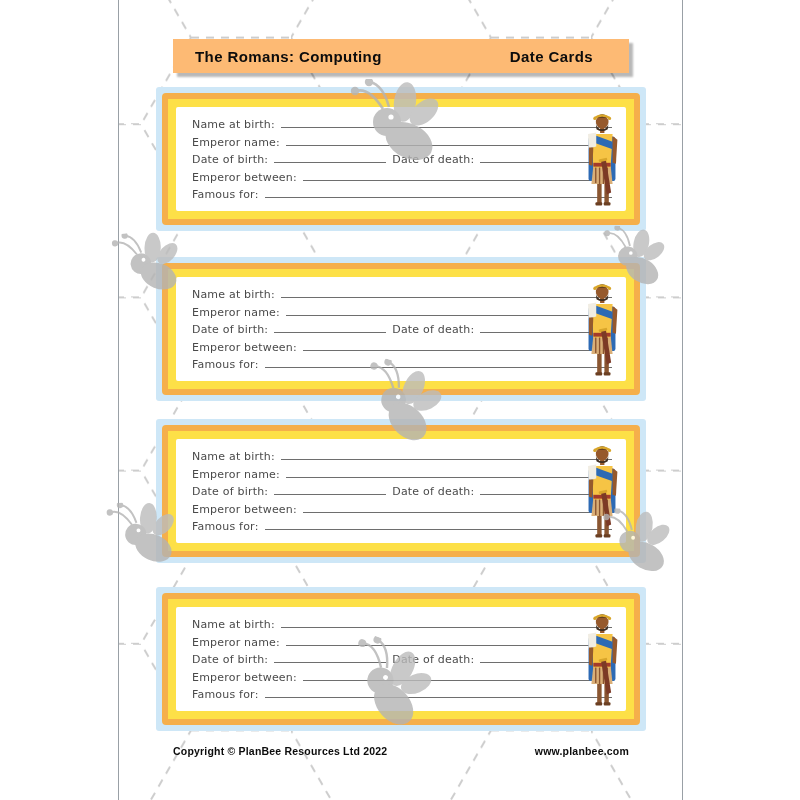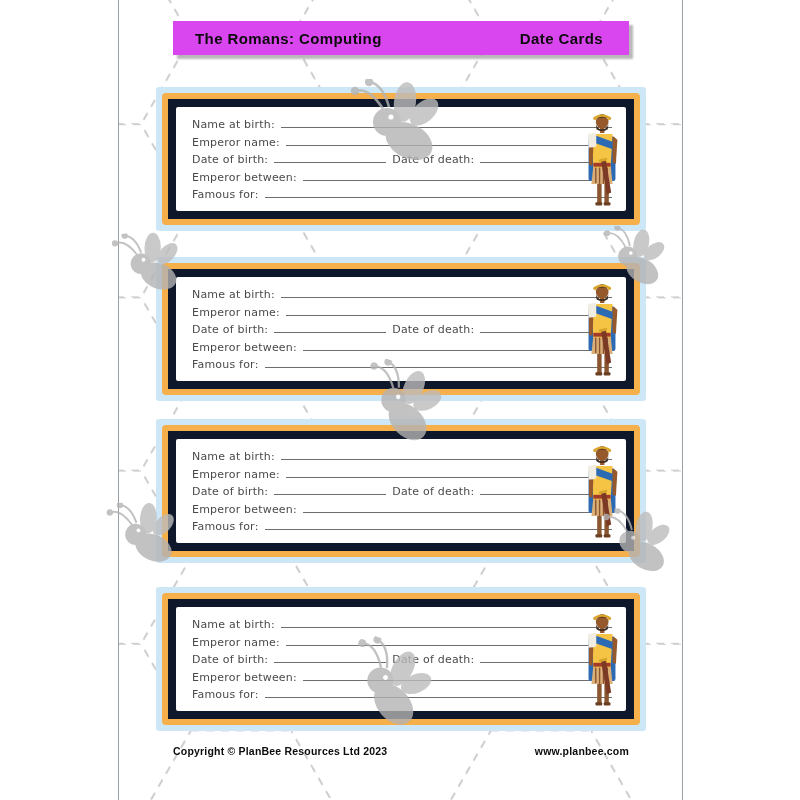--- a/index.html
+++ b/index.html
@@ -7,37 +7,37 @@
     width:800px;height:800px;position:relative;background:#ffffff;
     font-family:"Liberation Sans", sans-serif;overflow:hidden;
   }
   .page{
     position:absolute;left:118px;top:-2px;width:565px;height:804px;
     background:#ffffff;border:1px solid #99a0a6;box-sizing:border-box;
   }
   .hexes{position:absolute;left:0;top:0;width:565px;height:804px;pointer-events:none;}
   
   .titlebar{
-    position:absolute;left:54px;top:22px;width:456px;height:34px;background:#d946ef;
+    position:absolute;left:54px;top:40px;width:456px;height:34px;background:#fdba74;
     box-shadow:4px 4px 2px rgba(0,0,0,0.28);
     display:flex;align-items:center;justify-content:space-between;
-    padding:0 26px 0 22px;box-sizing:border-box;z-index:5;
+    padding:0 36px 0 22px;box-sizing:border-box;z-index:5;
   }
   .titlebar .t{
     font-weight:800;font-size:15px;color:#0c0c0c;letter-spacing:.4px;
     font-family:"Liberation Sans", sans-serif;
   }
   
   .card{
     position:absolute;left:37px;width:490px;height:144px;background:#cee7f7;
     padding:6px;box-sizing:border-box;border-radius:3px;
   }
   .card-orange{
     width:100%;height:100%;box-sizing:border-box;border:6px solid #f5af4b;
-    background:#0f172a;padding:8px;border-radius:4px;
+    background:#fde047;padding:8px;border-radius:4px;
   }
   .card-inner{
     position:relative;width:100%;height:100%;background:#ffffff;box-sizing:border-box;
     display:flex;flex-direction:column;justify-content:space-between;
     padding:8px 12px 10px 16px;border-radius:2px;
   }
   .frow{display:flex;align-items:flex-end;height:16px;}
   .lbl{
     font-size:11px;color:#4a4a4a;white-space:nowrap;letter-spacing:.2px;
     font-family:"DejaVu Sans", sans-serif;line-height:13px;
@@ -264,17 +264,17 @@
       <use href="#sym-bee"></use>
     </svg>
   <svg class="bee" style="left:482px;top:510px;width:76px;height:70px;transform:rotate(2deg);">
       <use href="#sym-bee"></use>
     </svg>
   <svg class="bee" style="left:224px;top:645px;width:94px;height:86px;transform:rotate(20deg);">
       <use href="#sym-bee"></use>
     </svg>
 
   <div class="footer">
-    <span class="f">Copyright © PlanBee Resources Ltd 2023</span>
+    <span class="f">Copyright © PlanBee Resources Ltd 2022</span>
     <span class="f">www.planbee.com</span>
   </div>
 
 </div>
 
 </body></html>

